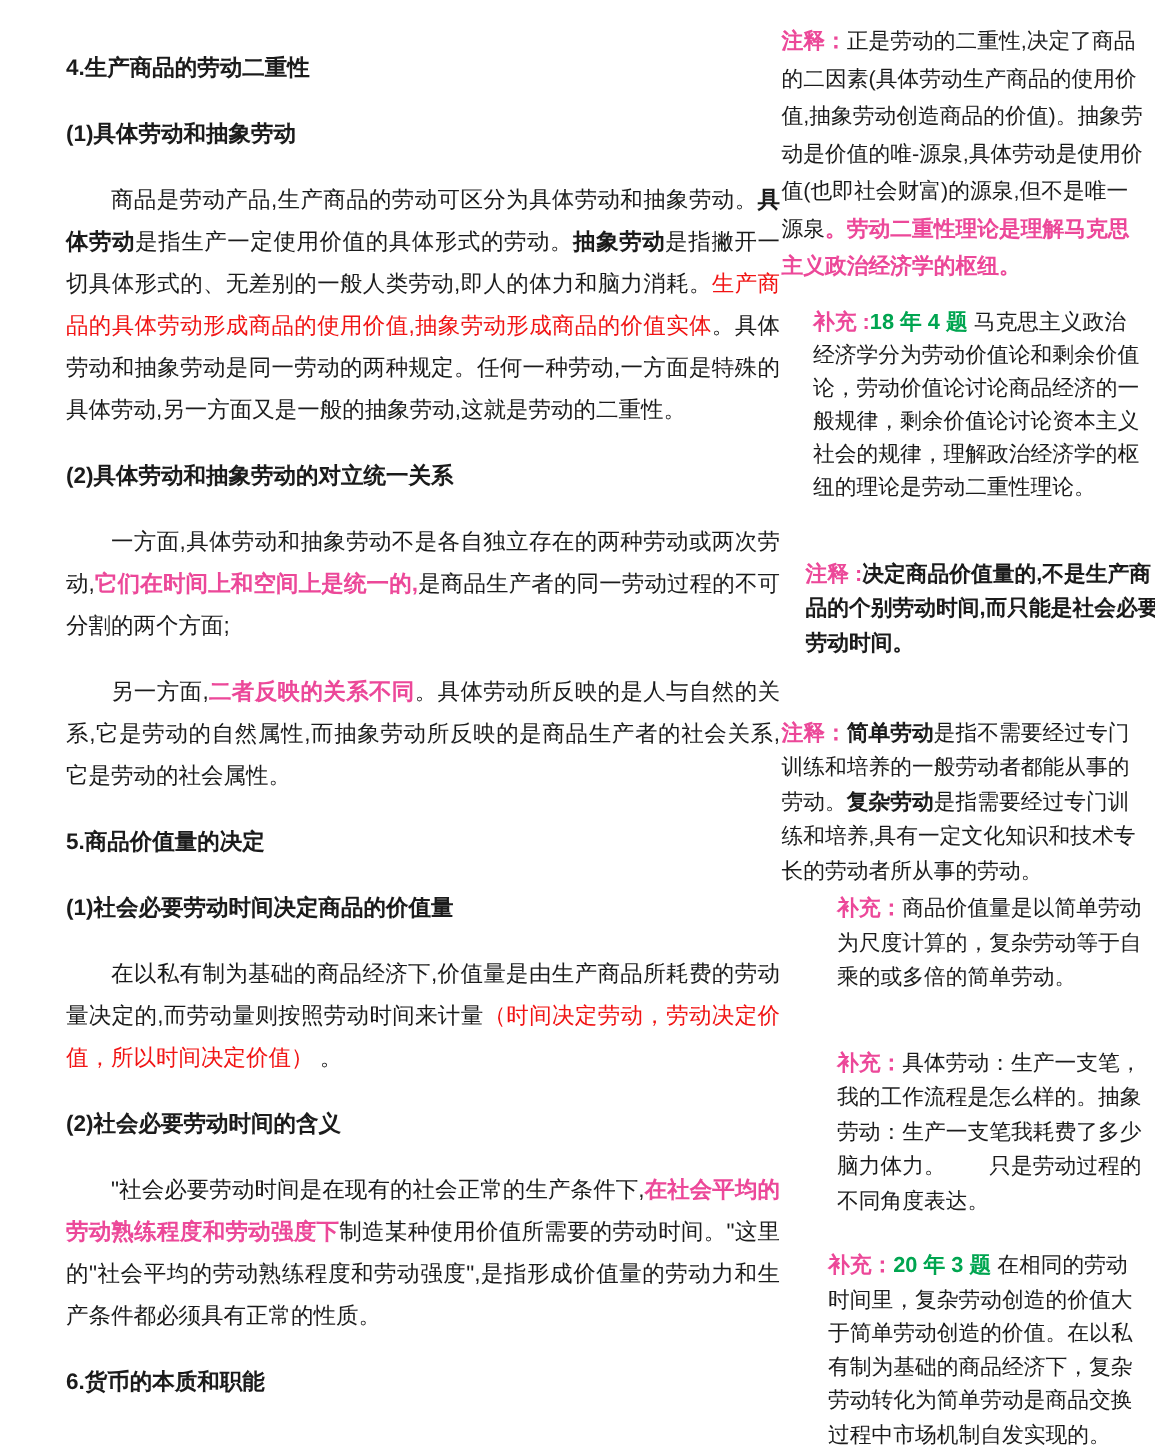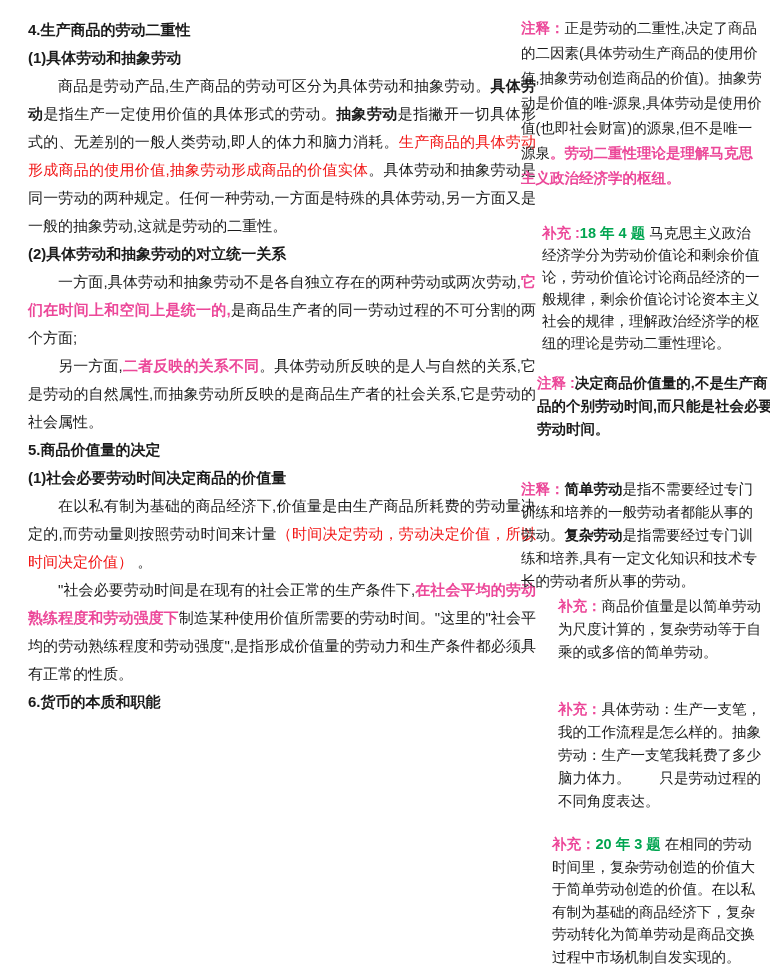--- a/index.html
+++ b/index.html
@@ -7,31 +7,31 @@
     width:770px;height:964px;background:#ffffff;
     font-family:"Liberation Sans",sans-serif;
     color:#1b1b1b;position:relative;overflow:hidden;
   }
   .page{position:absolute;inset:0;background:#ffffff;}
   
   .main{
     position:absolute;left:28px;top:16px;width:508px;
     font-size:15px;line-height:28px;text-align:justify;
   }
-  .main p{margin:0;}
+  .main p{margin:16px;}
   .ind{text-indent:2em;}
   .h{font-weight:700;}
   .mt26{margin-top:26px;}
   .mt8{margin-top:8px;}
   .mt2{margin-top:2px;}
   
   .notes{position:absolute;left:521px;top:0;width:245px;font-size:14.5px;}
   .note{position:absolute;line-height:23px;text-align:left;}
   .n0{top:16px;left:0;width:243px;line-height:25px;}
-  .n1{top:222px;left:21px;width:222px;line-height:22px;}
+  .n1{top:204px;left:21px;width:222px;line-height:22px;}
   .n2{top:372px;left:16px;width:243px;}
   .n3{top:478px;left:0;width:243px;}
   .n4{top:595px;left:37px;width:206px;}
   .n5{top:698px;left:37px;width:206px;}
   .n6{top:833px;left:31px;width:212px;line-height:22.5px;}
   
   .b{font-weight:700;}
   .r{color:#f11414;}
   .rb{color:#ec4899;font-weight:700;}
   .g{color:#00a550;}
@@ -63,20 +63,21 @@
     </p>
 
     <p class="h mt26">5.商品价值量的决定</p>
 
     <p class="h">(1)社会必要劳动时间决定商品的价值量</p>
 
     <p class="ind">
       <span>在以私有制为基础的商品经济下,价值量是由生产商品所耗费的劳动量决定的,而劳动量则按照劳动时间来计量</span><span class="r">（时间决定劳动，劳动决定价值，所以时间决定价值）</span><span> 。</span>
     </p>
 
+    <p class="h mt8">(2)社会必要劳动时间的含义</p>
 
     <p class="ind">
       <span>"社会必要劳动时间是在现有的社会正常的生产条件下,</span><span class="rb">在社会平均的劳动熟练程度和劳动强度下</span><span>制造某种使用价值所需要的劳动时间。"这里的"社会平均的劳动熟练程度和劳动强度",是指形成价值量的劳动力和生产条件都必须具有正常的性质。</span>
     </p>
 
 
 
     <p class="h mt2">6.货币的本质和职能</p>
 
   </div>

